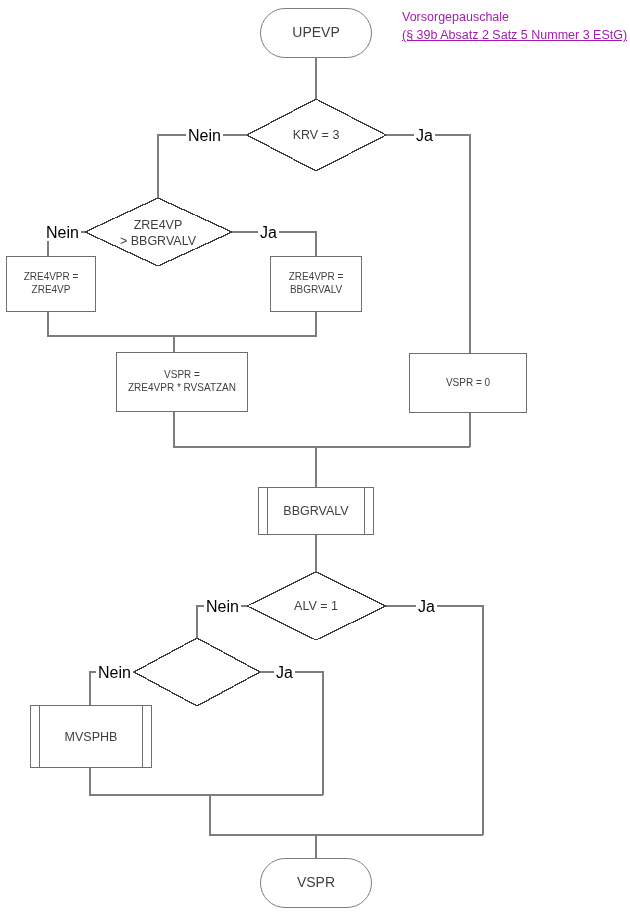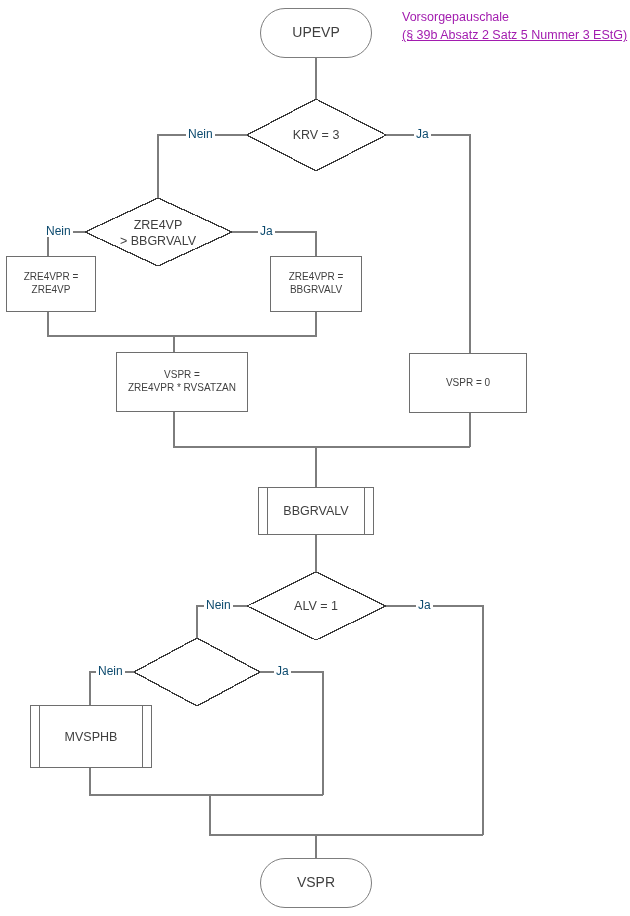--- a/index.html
+++ b/index.html
@@ -81,22 +81,22 @@
     justify-content: center;
     text-align: center;
     font-size: 12.5px;
     line-height: 1.3;
     color: #3f3f3f;
     white-space: pre-line;
     pointer-events: none;
   }
   .edge-label {
     position: absolute;
-    font-size: 12px;
-    color: #0c4a6e;
+    font-size: 16px;
+    color: #000000;
     background: #ffffff;
     padding: 0 2px;
     line-height: 1;
     white-space: nowrap;
   }
   .note {
     position: absolute;
     font-size: 12.5px;
     line-height: 1.45;
     color: #a21caf;

